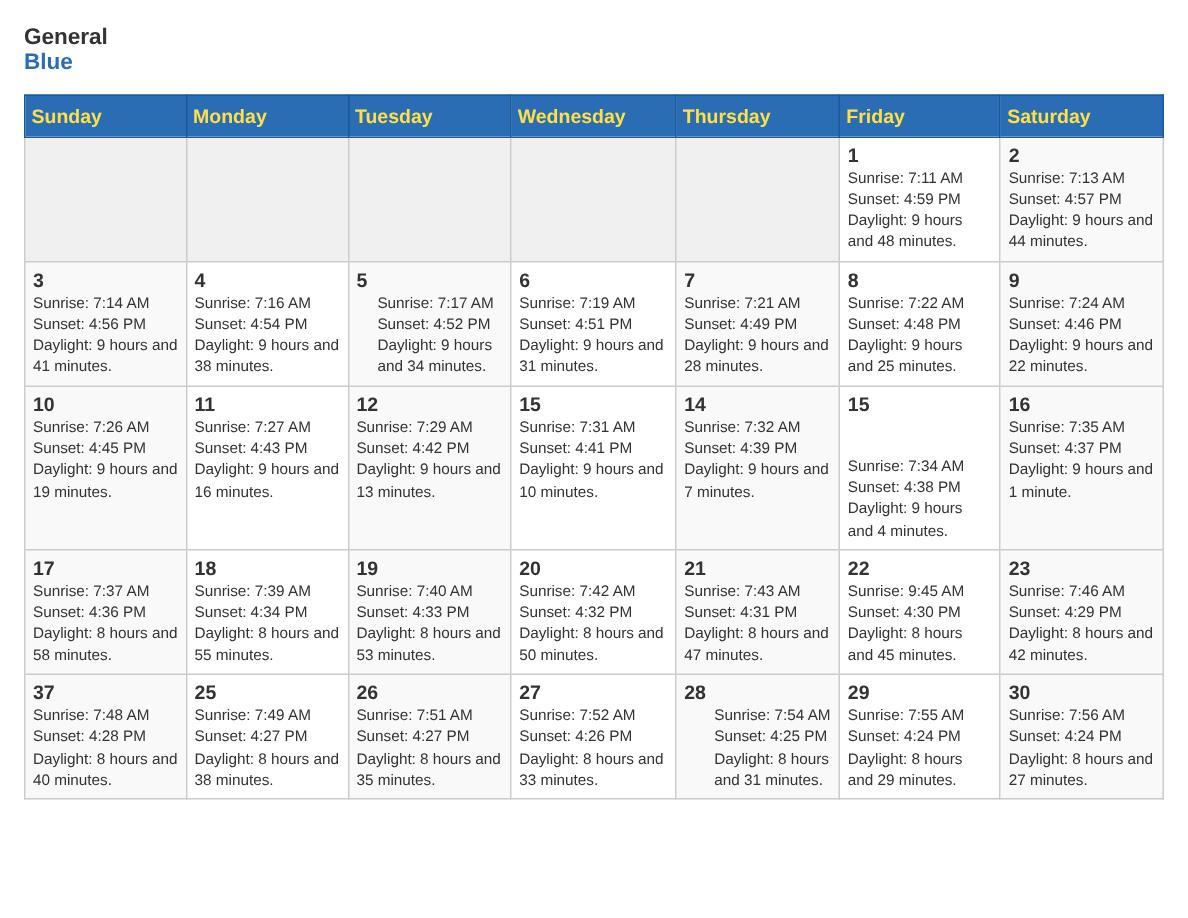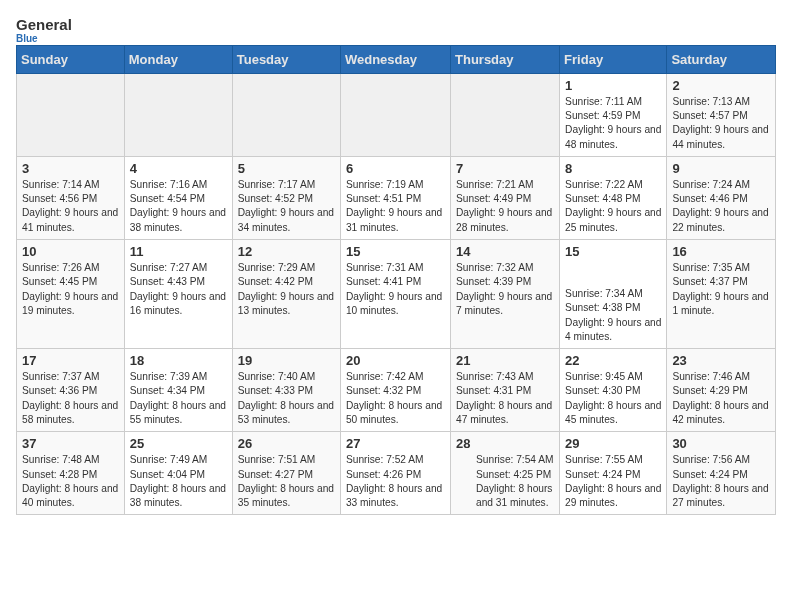--- a/index.html
+++ b/index.html
@@ -7,20 +7,21 @@
       font-family: Arial, sans-serif;
       background: #fff;
       width: 792px;
       min-height: 612px;
       padding: 16px;
     }
     .header {
       display: flex;
       align-items: flex-start;
       justify-content: space-between;
+      margin-bottom: 12px;
     }
     .logo {
       display: flex;
       align-items: center;
       gap: 4px;
     }
     .title-block {
       text-align: right;
     }
     .month-title {
@@ -31,21 +32,21 @@
     .location {
       font-size: 15px;
       color: #555;
     }
     .calendar {
       width: 100%;
       border-collapse: collapse;
     }
     .calendar th {
       background: #2a6db5;
-      color: #e5e5e5;
+      color: #fde047;
       font-size: 13px;
       font-weight: bold;
       padding: 6px 4px;
       text-align: left;
       border: 1px solid #1a5a9a;
     }
     .calendar td {
       width: 113px;
       vertical-align: top;
       border: 1px solid #ccc;
@@ -81,21 +82,21 @@
   </style>
 </head>
 <body>
 
 <div class="header">
   <div class="logo">
   <div style="display:flex;align-items:center;gap:2px">
 
     <div>
       <div style="font-size:15px;font-weight:bold;color:#333;line-height:1.15">General</div>
-      <div style="font-size:10px;font-weight:bold;color:#2a6db5;line-height:1.15">Blue</div>
+      <div style="font-size:15px;font-weight:bold;color:#2a6db5;line-height:1.15">Blue</div>
     </div>
   </div>
 </div>
   <div class="title-block">
     <div class="month-title"></div>
     <div class="location"></div>
   </div>
 </div>
 
 <table class="calendar">
@@ -138,21 +139,21 @@
 Daylight: 9 hours and 41 minutes.</div>
         </td>
         <td>
           <div class="day-number">4</div>
           <div class="day-info" style="white-space: pre-line;">Sunrise: 7:16 AM
 Sunset: 4:54 PM
 Daylight: 9 hours and 38 minutes.</div>
         </td>
         <td>
           <div class="day-number">5</div>
-          <div class="day-info" style="white-space: pre-line;">Sunrise: 7:17 AM
+          <div class="day-info" style="white-space: pre-line; margin-left: 14px;">Sunrise: 7:17 AM
 Sunset: 4:52 PM
 Daylight: 9 hours and 34 minutes.</div>
         </td>
         <td>
           <div class="day-number">6</div>
           <div class="day-info" style="white-space: pre-line;">Sunrise: 7:19 AM
 Sunset: 4:51 PM
 Daylight: 9 hours and 31 minutes.</div>
         </td>
         <td>
@@ -265,21 +266,21 @@
       <tr class="week-row">
         <td>
           <div class="day-number">37</div>
           <div class="day-info" style="white-space: pre-line;">Sunrise: 7:48 AM
 Sunset: 4:28 PM
 Daylight: 8 hours and 40 minutes.</div>
         </td>
         <td>
           <div class="day-number">25</div>
           <div class="day-info" style="white-space: pre-line;">Sunrise: 7:49 AM
-Sunset: 4:04 PM
+Sunset: 4:27 PM
 Daylight: 8 hours and 38 minutes.</div>
         </td>
         <td>
           <div class="day-number">26</div>
           <div class="day-info" style="white-space: pre-line;">Sunrise: 7:51 AM
 Sunset: 4:27 PM
 Daylight: 8 hours and 35 minutes.</div>
         </td>
         <td>
           <div class="day-number">27</div>

